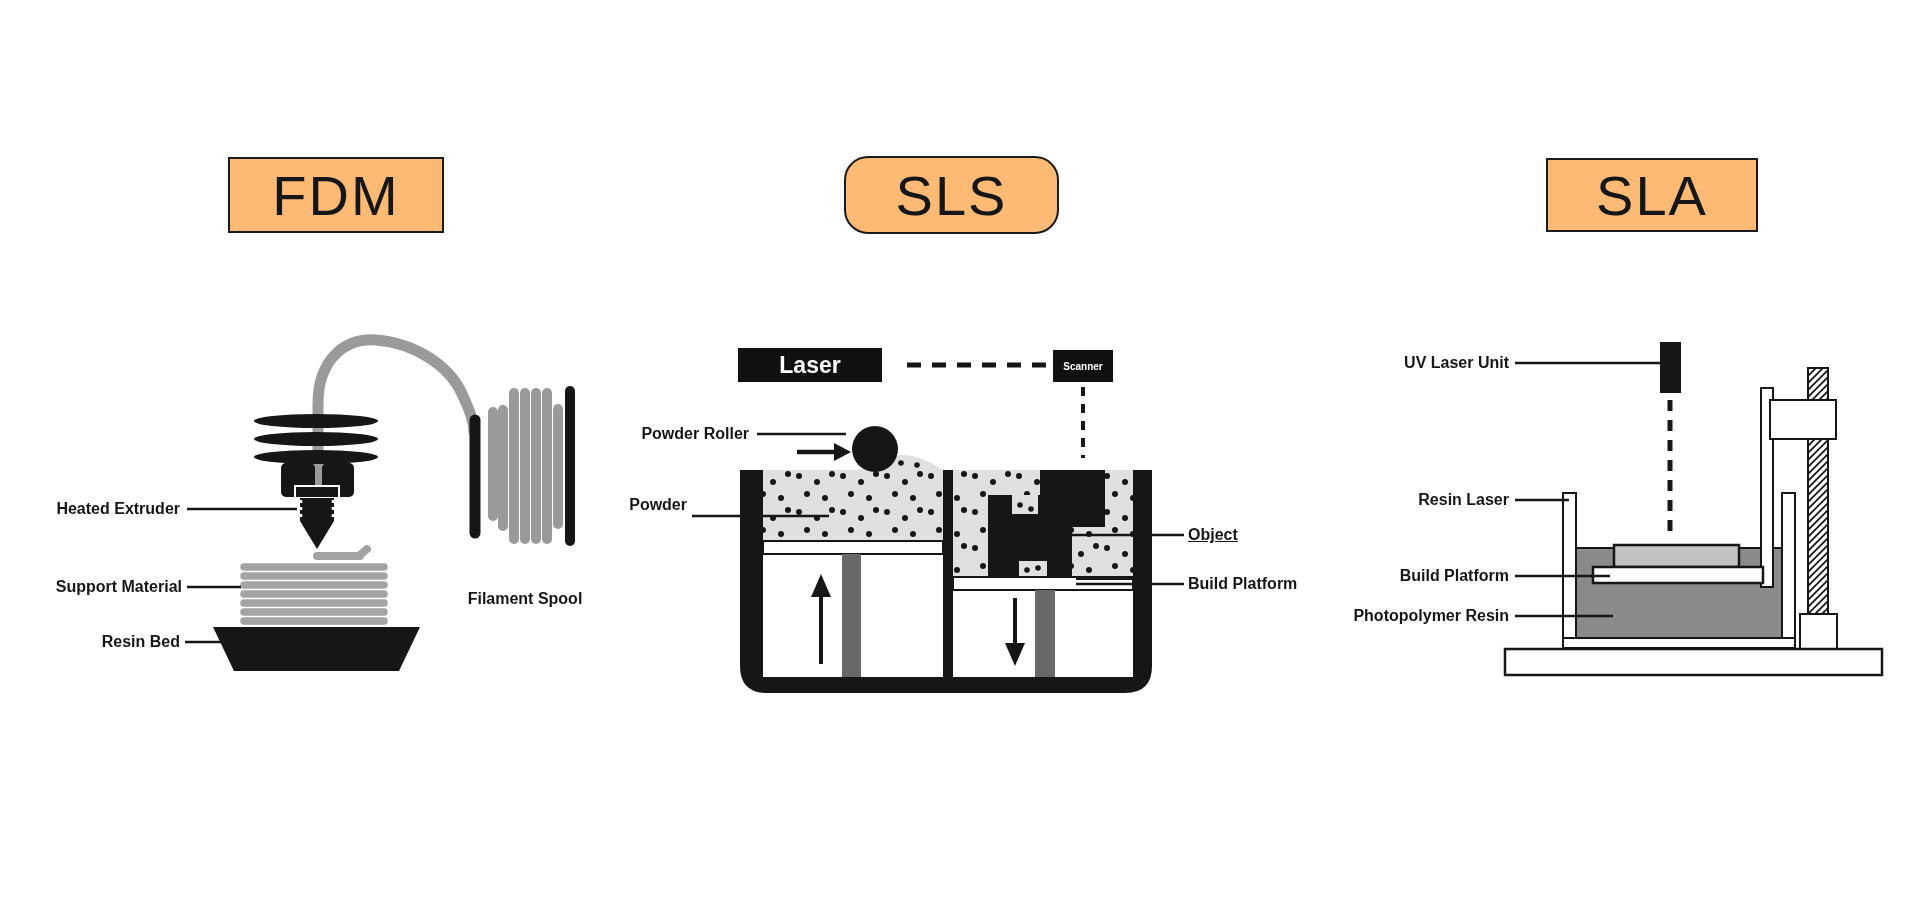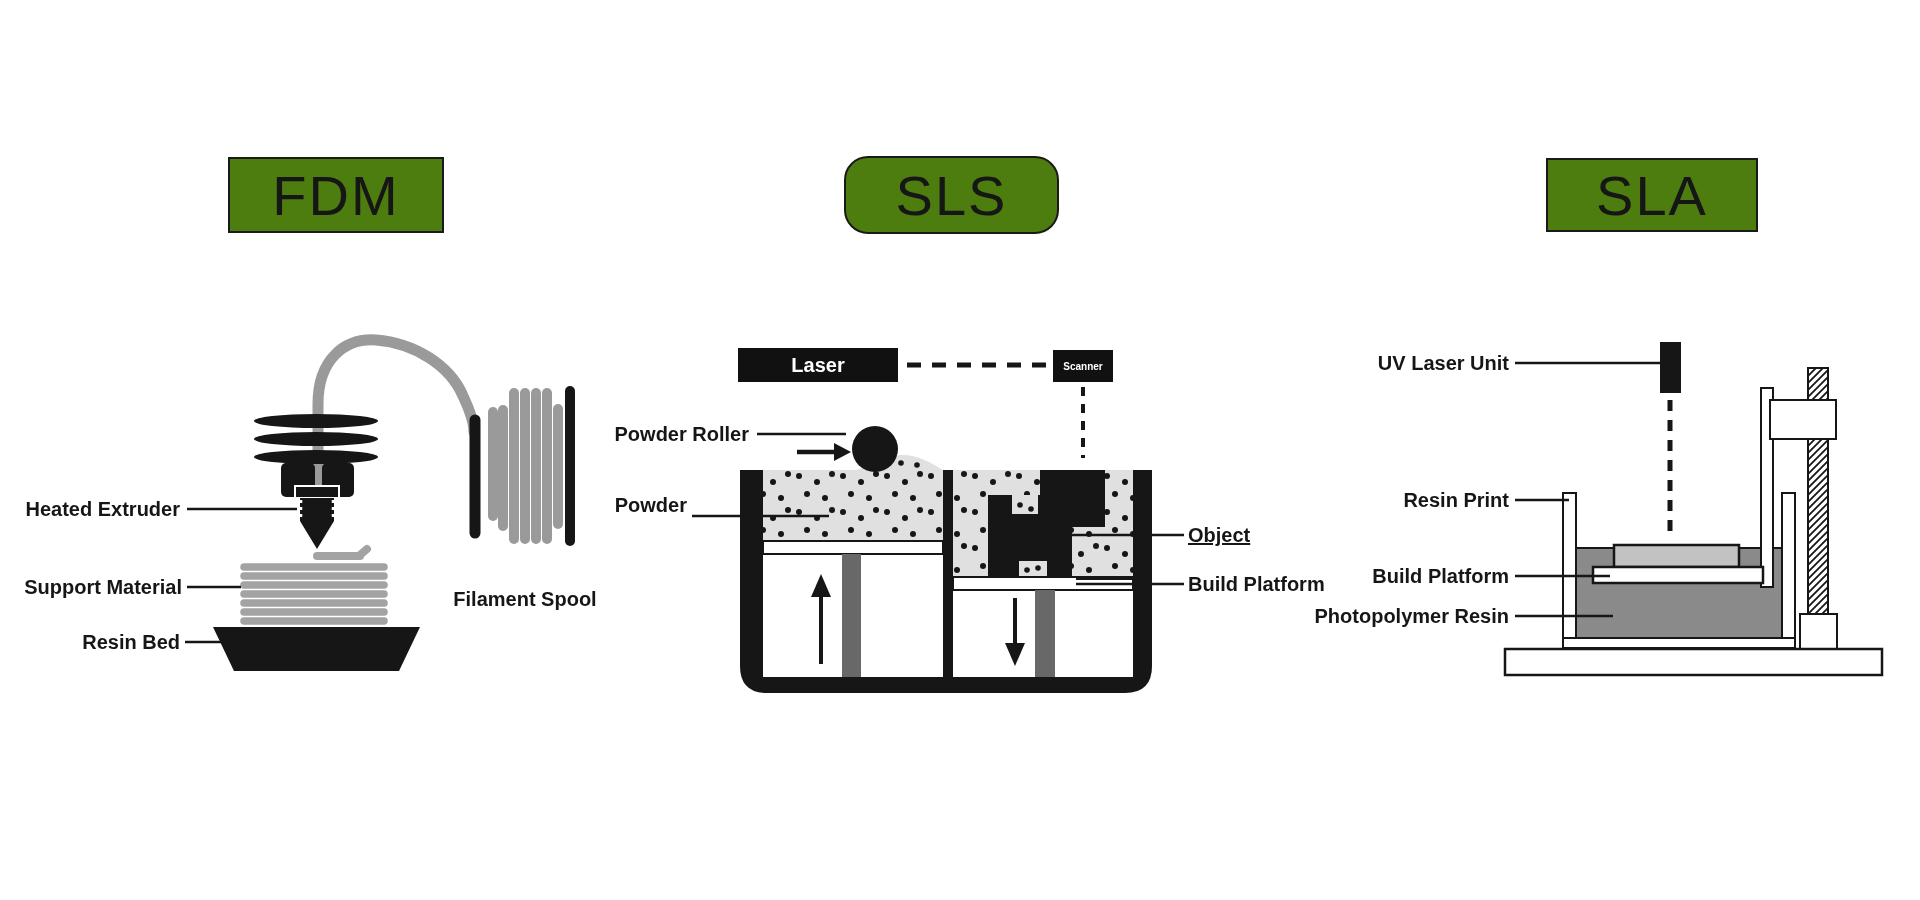--- a/index.html
+++ b/index.html
@@ -1,33 +1,33 @@
 <!DOCTYPE html>
 <html><head>
 <meta charset="utf-8">
 <style>
   html,body{margin:0;padding:0;background:#ffffff;}
   body{width:1920px;height:900px;overflow:hidden;font-family:"Liberation Sans",sans-serif;}
   .canvas{position:relative;width:1920px;height:900px;background:#ffffff;}
   .canvas svg{position:absolute;left:0;top:0;}
   .title-box{
-    position:absolute;border:2px solid #1a1a1a;background:#4d7c0f;
+    position:absolute;border:2px solid #1a1a1a;background:#fdba74;
     display:flex;align-items:center;justify-content:center;
     font-size:56px;font-weight:400;color:#161616;letter-spacing:2px;
   }
   .lbl{
-    position:absolute;font-size:20px;font-weight:bold;color:#161616;
+    position:absolute;font-size:16px;font-weight:bold;color:#161616;
     white-space:nowrap;line-height:24px;
   }
   .lbl.center{text-align:center;margin-top:22px;}
   .dark-box{
     position:absolute;background:#111111;color:#ffffff;font-weight:bold;
     display:flex;align-items:center;justify-content:center;white-space:nowrap;
   }
-  #laser-box{left:738px;top:348px;width:160px;height:34px;font-size:20px;}
+  #laser-box{left:738px;top:348px;width:144px;height:34px;font-size:23px;}
   #scanner-box{left:1053px;top:350px;width:60px;height:32px;font-size:10px;}
   #fdm-title{left:228px;top:157px;width:212px;height:72px;}
   #sls-title{left:844px;top:156px;width:211px;height:74px;border-radius:24px;}
   #sla-title{left:1546px;top:158px;width:208px;height:70px;}
   #lbl-heated-extruder{right:1740px;top:497px;}
   #lbl-support-material{right:1738px;top:575px;}
   #lbl-print-bed{right:1740px;top:630px;}
   #lbl-filament-spool{left:445px;width:160px;top:565px;}
   #lbl-powder-roller{right:1171px;top:422px;}
   #lbl-powder{right:1233px;top:493px;}
@@ -204,17 +204,17 @@
   <div class="lbl" id="lbl-support-material">Support Material</div>
   <div class="lbl" id="lbl-print-bed">Resin Bed</div>
   <div class="lbl center" id="lbl-filament-spool">Filament Spool</div>
 
   <div class="lbl" id="lbl-powder-roller">Powder Roller</div>
   <div class="lbl" id="lbl-powder">Powder</div>
   <div class="lbl" id="lbl-object">Object</div>
   <div class="lbl" id="lbl-build-platform-sls">Build Platform</div>
 
   <div class="lbl" id="lbl-uv-laser-unit">UV Laser Unit</div>
-  <div class="lbl" id="lbl-resin-tank">Resin Print</div>
+  <div class="lbl" id="lbl-resin-tank">Resin Laser</div>
   <div class="lbl" id="lbl-build-platform-sla">Build Platform</div>
   <div class="lbl" id="lbl-photopolymer-resin">Photopolymer Resin</div>
 
 </div>
 
 </body></html>

